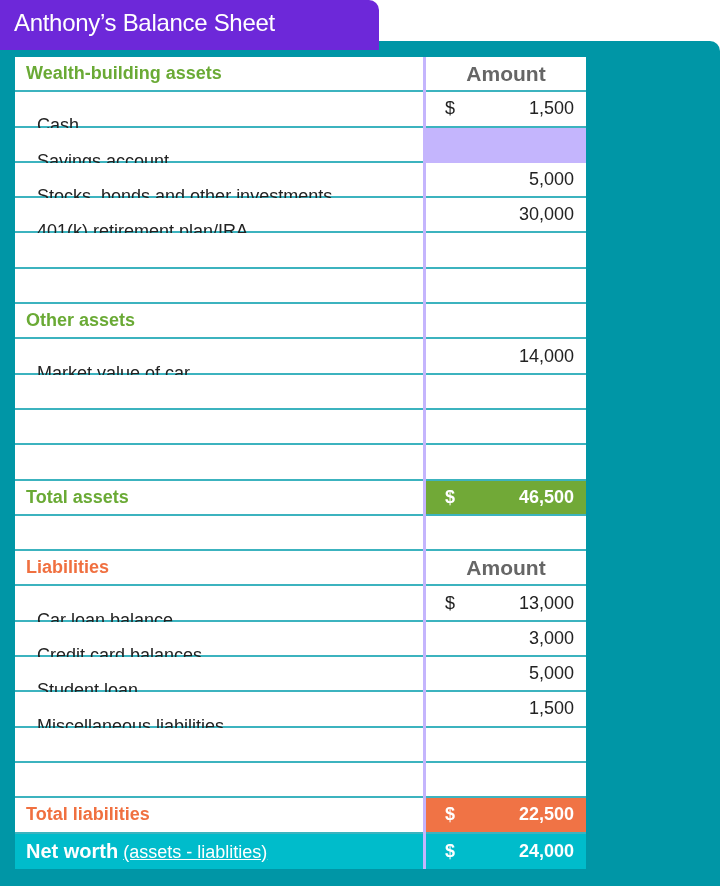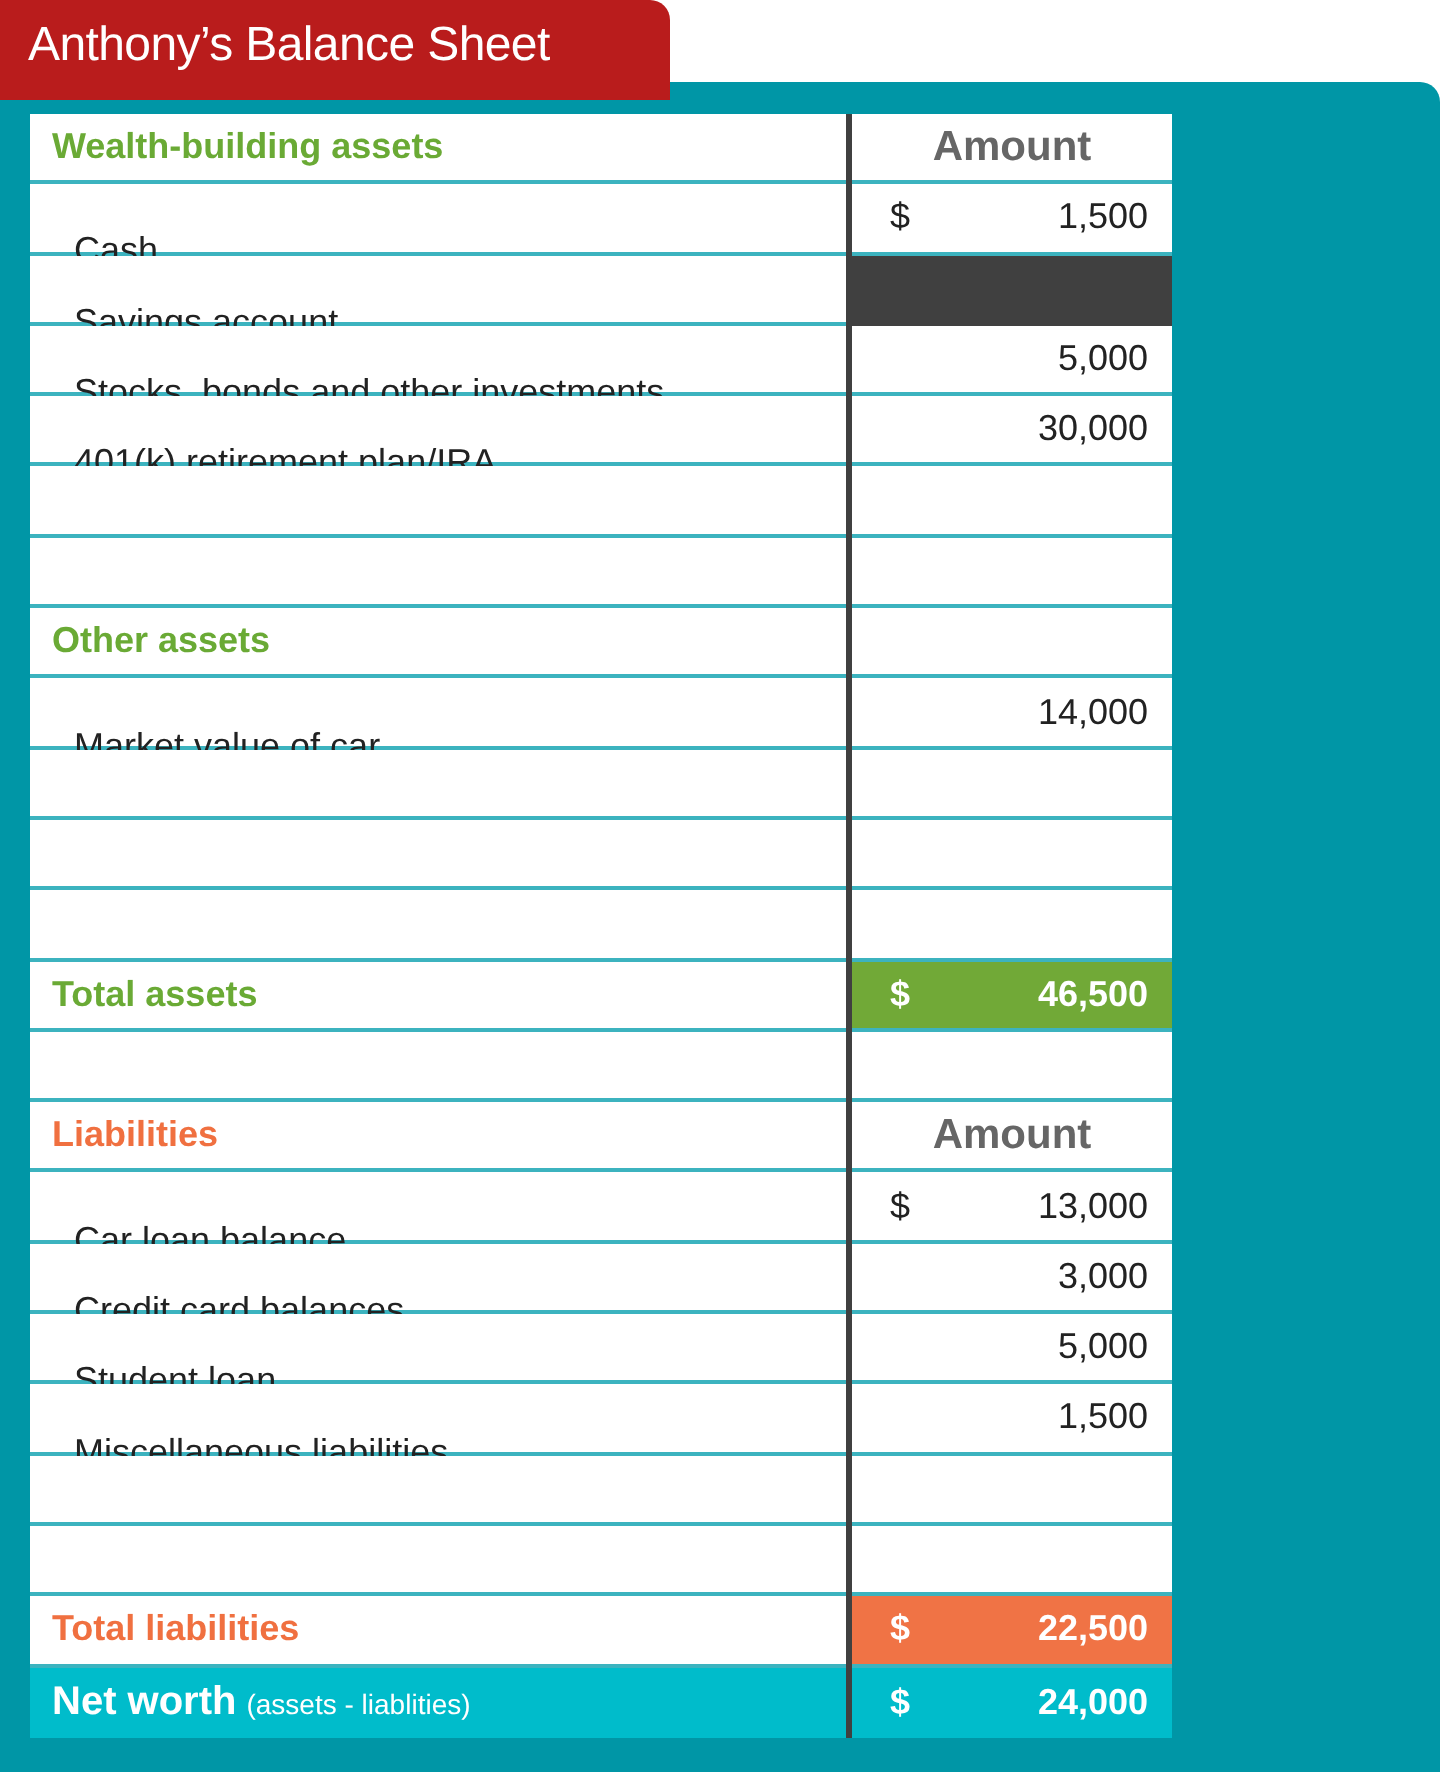--- a/index.html
+++ b/index.html
@@ -1,43 +1,43 @@
 <!DOCTYPE html>
 <html><head>
 <meta charset="utf-8">
 <style>
   html, body { margin:0; padding:0; }
   body { width:720px; height:886px; background:#ffffff; position:relative; overflow:hidden;
          font-family:"Liberation Sans", sans-serif; }
   .frame { position:absolute; left:0; top:41px; width:720px; height:845px; background:#0096a6;
            border-top-right-radius:10px; }
-  .tab { position:absolute; left:0; top:0; width:335px; height:50px; background:#b91c1c;
+  .tab { position:absolute; left:0; top:0; width:379px; height:50px; background:#6d28d9;
          border-top-right-radius:10px; }
   .tab-title { position:absolute; left:14px; top:9px; color:#ffffff; font-size:24px; letter-spacing:-0.3px; }
-  .sheet { position:absolute; left:15px; top:57px; width:571px; background:#404040; }
+  .sheet { position:absolute; left:15px; top:57px; width:571px; background:#c4b5fd; }
   .row { position:relative; height:35.3px; display:flex; box-sizing:border-box; }
   .row .lc { width:408px; height:100%; background:#fff; box-sizing:border-box;
              border-bottom:2px solid #3cb3bf; display:flex; align-items:center; }
   .row .rc { flex:1; height:100%; background:#fff; box-sizing:border-box; margin-left:3px;
              border-bottom:2px solid #3cb3bf; display:flex; align-items:center; position:relative; }
   .lbl { padding-left:22px; font-size:18px; color:#222;margin-top:34px; }
   .sec { padding-left:11px; font-size:18px; font-weight:bold; }
   .green { color:#6aaa35; }
   .orange { color:#f07040; }
   .amt-h { width:100%; text-align:center; font-weight:bold; font-size:21px; color:#666; }
   .dollar { position:absolute; left:19px; font-size:18px; color:#222; }
   .val { position:absolute; right:12px; font-size:18px; color:#222; }
   .rc.total-g { background:#71a937; }
   .rc.total-o { background:#f07345; }
   .rc.total-g .dollar, .rc.total-g .val, .rc.total-o .dollar, .rc.total-o .val { color:#fff; font-weight:bold; }
   .net .lc, .net .rc { background:#00bccb; border-bottom:none; }
   .net .lc { color:#fff; }
   .net .dollar, .net .val { color:#fff; font-weight:bold; }
   .net-strong { font-weight:bold; font-size:20px; }
-  .net-note { font-size:14px; }
+  .net-note { font-size:18px;text-decoration:underline; }
 </style>
 </head>
 <body>
 
 <div class="frame"></div>
 <div class="tab">
   <div class="tab-title">Anthony’s Balance Sheet</div>
 </div>
 
 <div class="sheet">

